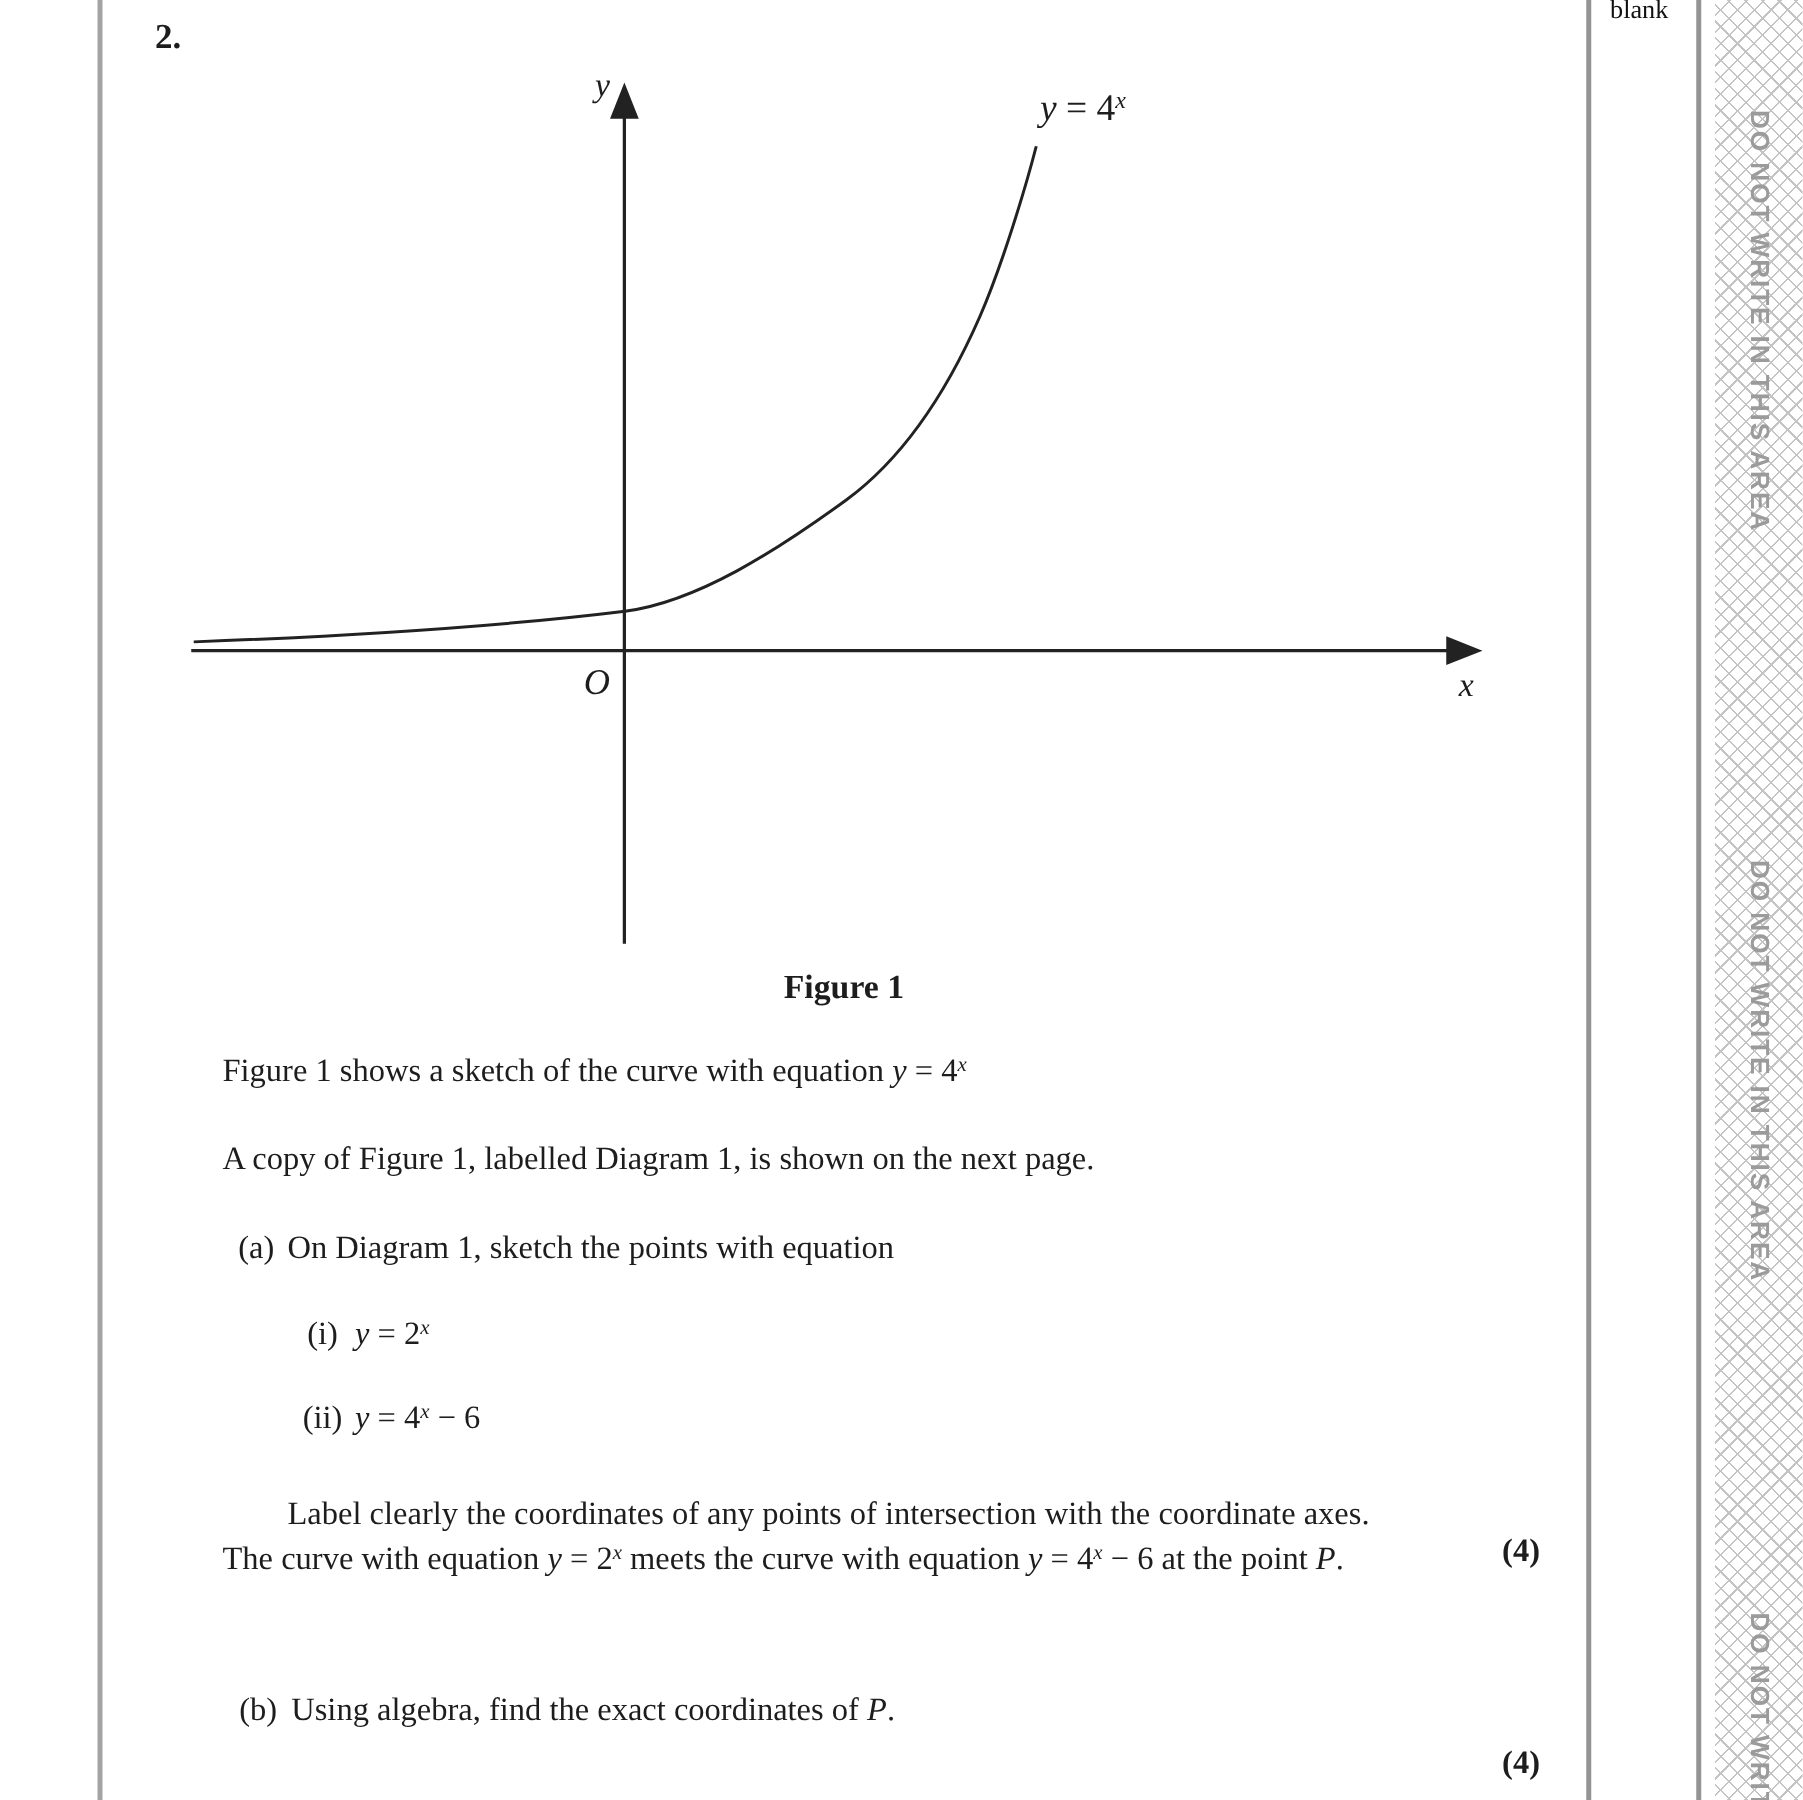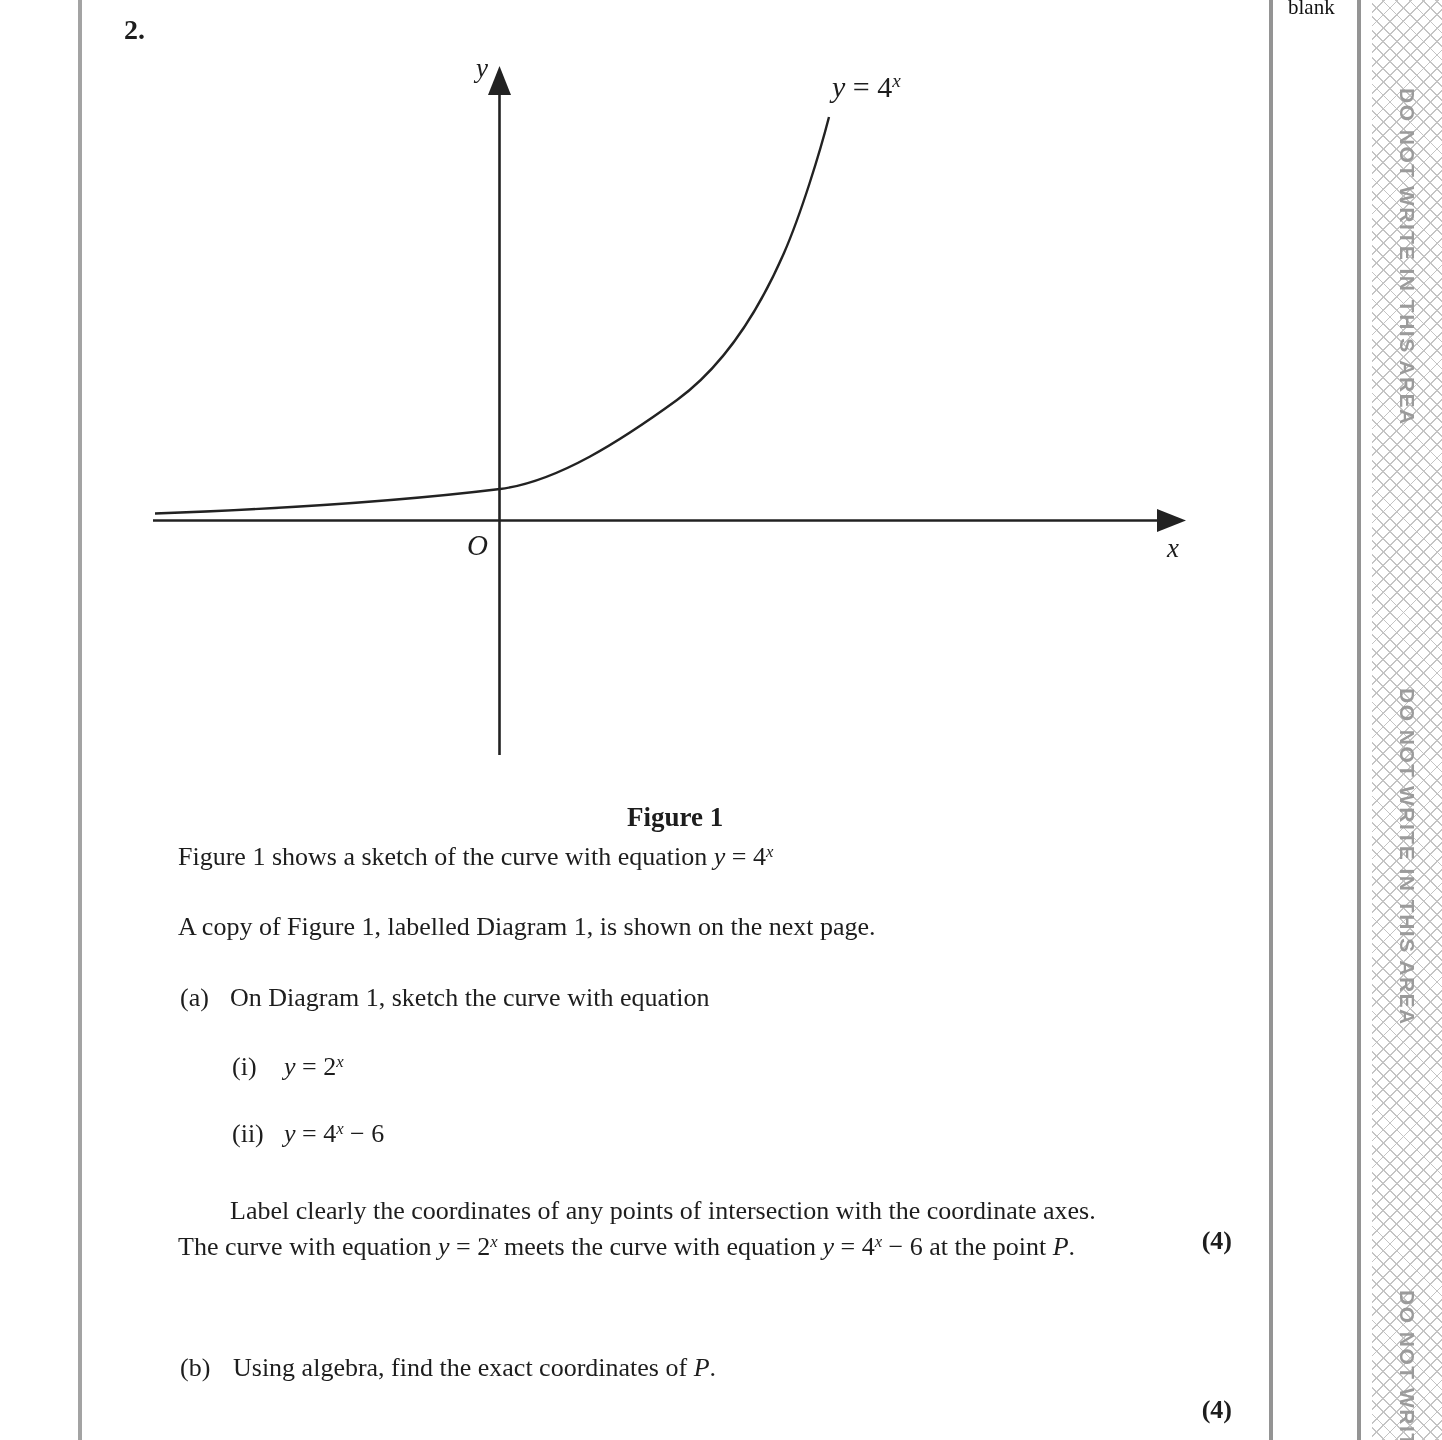--- a/index.html
+++ b/index.html
@@ -21,22 +21,22 @@
       repeating-linear-gradient(135deg, transparent 0, transparent 8.2px, #c4c4c4 8.2px, #c4c4c4 9.5px);
   }
   .margin-text{
     position:absolute;left:50%;transform:translateX(-50%);
     writing-mode:vertical-rl;
     font-family:"Liberation Sans", sans-serif;font-weight:700;
     font-size:21px;letter-spacing:1.5px;color:#9b9b9b;white-space:nowrap;
   }
   
   .qnum{left:124px;top:14px;font-size:28px;font-weight:700;}
-  .caption{left:627px;top:774px;font-size:27px;font-weight:700;margin-top:28px;}
-  .para{font-size:26px;line-height:1.18;white-space:nowrap;}
+  .caption{left:627px;top:774px;font-size:27px;font-weight:700;}
+  .para{font-size:26px;line-height:1.18;white-space:nowrap;text-align:center;}
   .plabel{display:inline-block;}
   .it{font-style:italic;}
   .sup{font-style:italic;font-size:0.64em;position:relative;top:-0.5em;}
   .marks{font-size:26px;font-weight:700;text-align:right;width:1052px;left:180px;}
   .curve-label{left:832px;top:70px;font-size:30px;white-space:nowrap;}
   svg text{font-family:"Liberation Serif", serif;font-style:italic;fill:#1d1d1d;}
 </style>
 </head>
 <body>
 
@@ -70,21 +70,21 @@
 
 <div class="abs curve-label"><span class="it">y</span><span> = 4</span><span class="sup">x</span></div>
 
 <div class="abs caption">Figure 1</div>
 
 <div class="abs para" style="left:178px;top:842px"><span>Figure 1 shows a sketch of the curve with equation </span><span class="it">y</span><span> = 4</span><span class="sup">x</span></div>
 
 <div class="abs para" style="left:178px;top:912px"><span>A copy of Figure 1, labelled Diagram 1, is shown on the next page.</span></div>
 
 <div class="abs para" style="left:180px;top:983px">
-  <span class="plabel" style="width:50px">(a)</span><span><span>On Diagram 1, sketch the curve with equation</span></span>
+  <span class="plabel" style="width:50px">(a)</span><span><span>On Diagram 1, sketch the points with equation</span></span>
 </div>
 
 <div class="abs para" style="left:232px;top:1052px">
   <span class="plabel" style="width:52px">(i)</span><span><span class="it">y</span><span> = 2</span><span class="sup">x</span></span>
 </div>
 
 <div class="abs para" style="left:232px;top:1119px">
   <span class="plabel" style="width:52px">(ii)</span><span><span class="it">y</span><span> = 4</span><span class="sup">x</span><span> − 6</span></span>
 </div>
 

